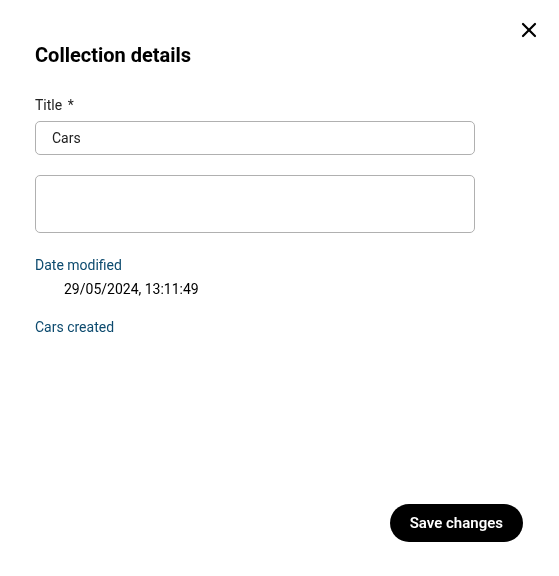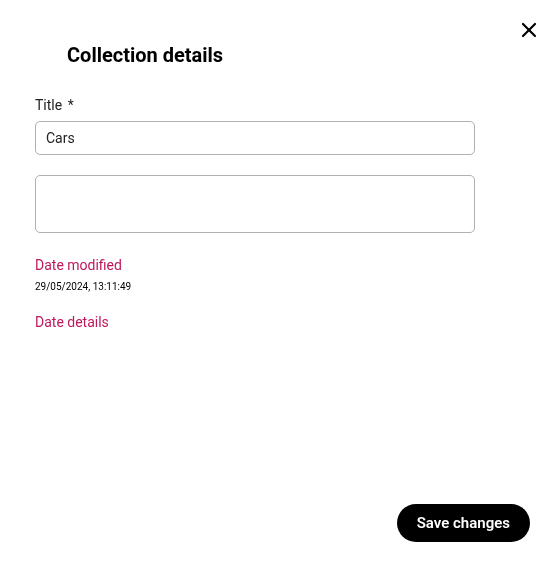--- a/index.html
+++ b/index.html
@@ -36,41 +36,40 @@
   }
   .close-btn svg {
     width: 16px;
     height: 16px;
   }
   .heading {
     font-size: 20px;
     font-weight: 700;
     margin-bottom: 30px;
     margin-top: 8px;
-    margin-left: 32px;
   }
   .field-group {
     margin-bottom: 20px;
   }
   .field-label {
     font-size: 14px;
     font-weight: 400;
     margin-bottom: 8px;
     color: #222;
   }
   .required-mark {
     margin-left: 2px;
   }
   .text-input {
     width: 100%;
     max-width: 440px;
     height: 34px;
     border: 1px solid #b0b0b0;
     border-radius: 5px;
-    padding: 6px 10px;
+    padding: 6px 16px;
     font-size: 14px;
     font-family: inherit;
     color: #222;
     outline: none;
   }
   .textarea-input {
     width: 100%;
     max-width: 440px;
     height: 58px;
     border: 1px solid #b0b0b0;
@@ -79,32 +78,33 @@
     font-size: 14px;
     font-family: inherit;
     resize: none;
     outline: none;
   }
   .meta-group {
     margin-bottom: 22px;
   }
   .meta-label {
     font-size: 14px;
-    color: #be185d;
+    color: #0c4a6e;
     margin-bottom: 8px;
   }
   .meta-value {
-    font-size: 10px;
+    font-size: 14px;
     color: #000;
     font-weight: 400;
+    margin-left: 29px;
   }
   .footer {
     position: absolute;
     bottom: 34px;
-    right: 29px;
+    right: 36px;
   }
   .save-btn {
     background: #000;
     color: #fff;
     border: none;
     border-radius: 22px;
     padding: 10px 20px;
     font-size: 15px;
     font-weight: 600;
     cursor: pointer;
@@ -139,20 +139,20 @@
 
   <div class="meta-group">
     <div class="meta-label">Date modified</div>
     <div class="meta-value">29/05/2024, 13:11:49</div>
   </div>
 
   <div class="meta-group">
   </div>
 
   <div class="meta-group">
-    <div class="meta-label">Date details</div>
+    <div class="meta-label">Cars created</div>
   </div>
 
   <div class="footer">
     <button class="save-btn">Save changes</button>
   </div>
 
 </div>
 
 </body></html>

